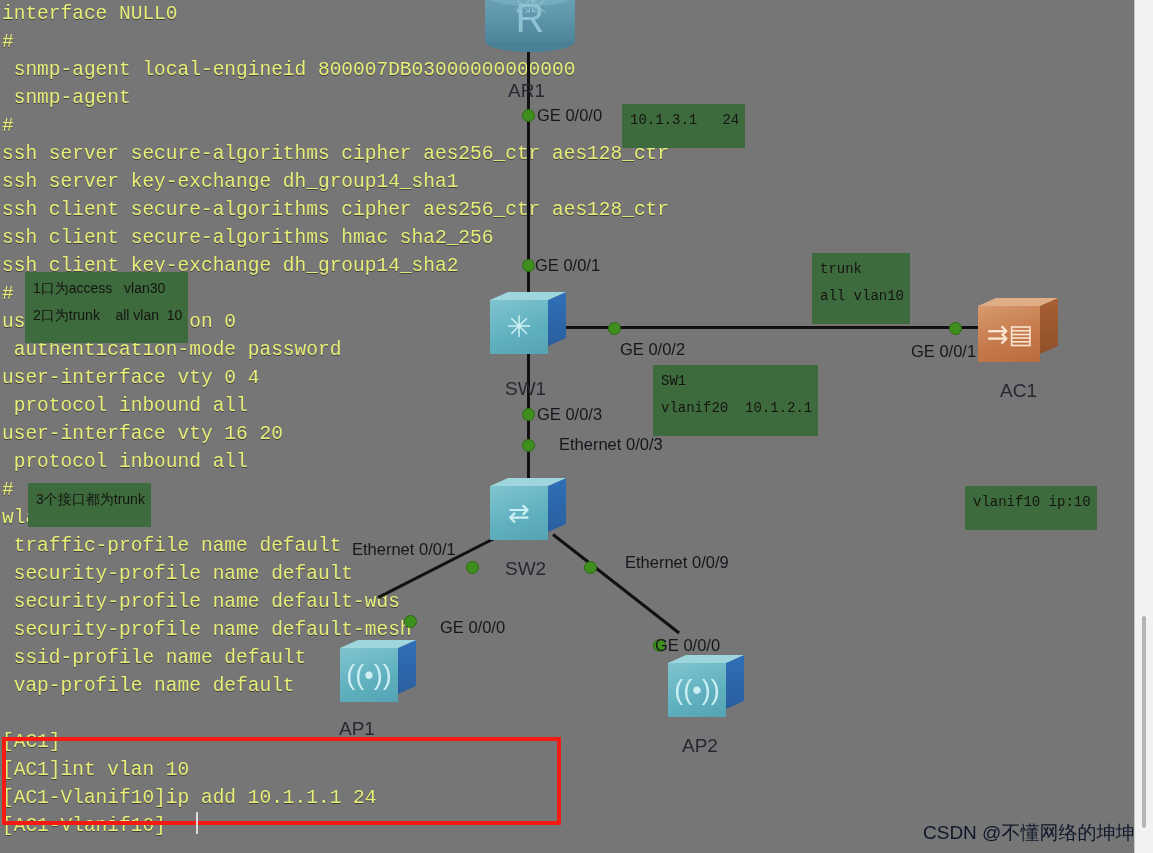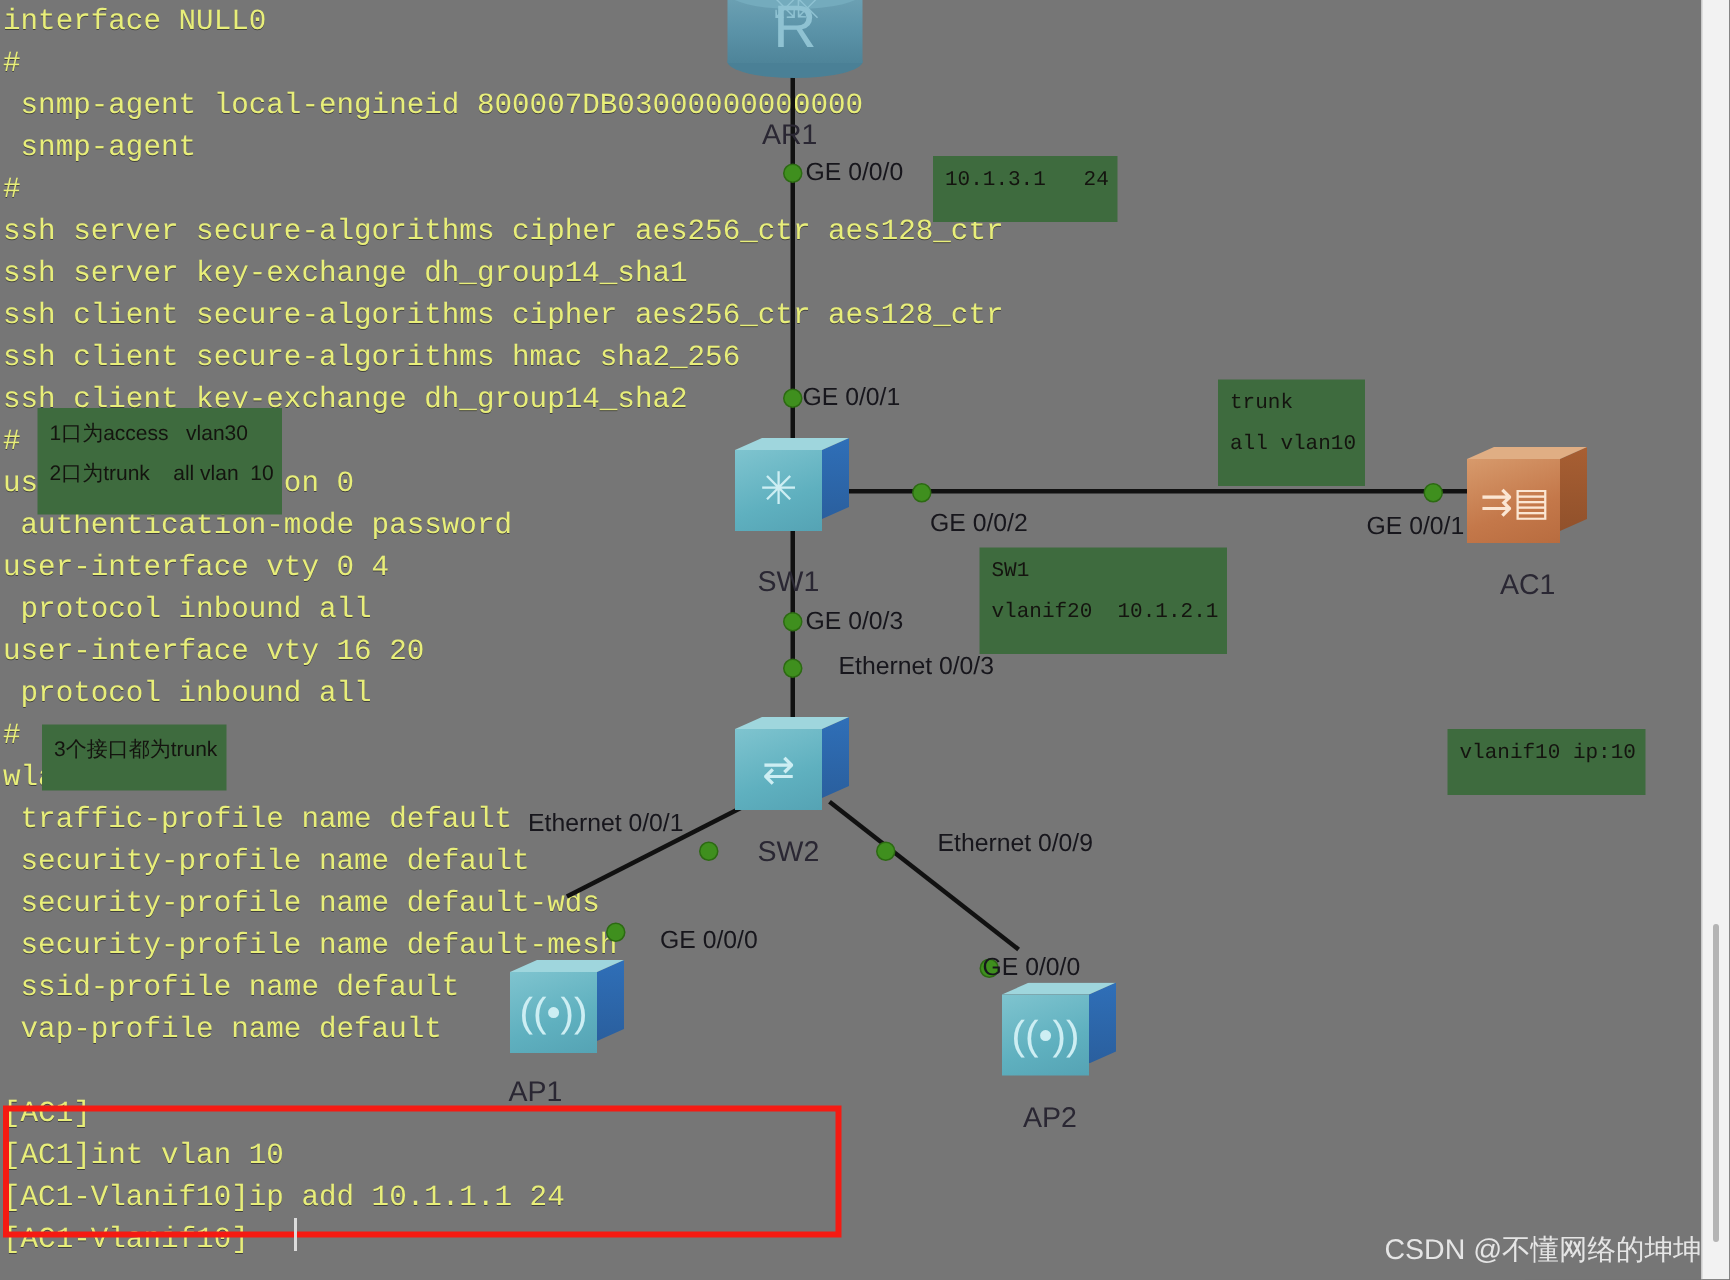--- a/index.html
+++ b/index.html
@@ -97,21 +97,21 @@
     padding:3px 6px 14px 8px;
   }
   .note.cjk{font-family:"Liberation Sans","DejaVu Sans",sans-serif;}
 
   
   .redbox{
     position:absolute;border:4px solid #f51a12;background:transparent;
   }
   
   .wm{
-    position:absolute;font-size:19px;color:#e5e5e5;
+    position:absolute;font-size:19px;color:#0f172a;
     font-family:"Liberation Sans","DejaVu Sans",sans-serif;white-space:nowrap;
   }
   .caret{
     position:absolute;width:2px;height:22px;background:#dcdcdc;
   }
 </style>
 </head>
 <body>
 
 <div id="root">

